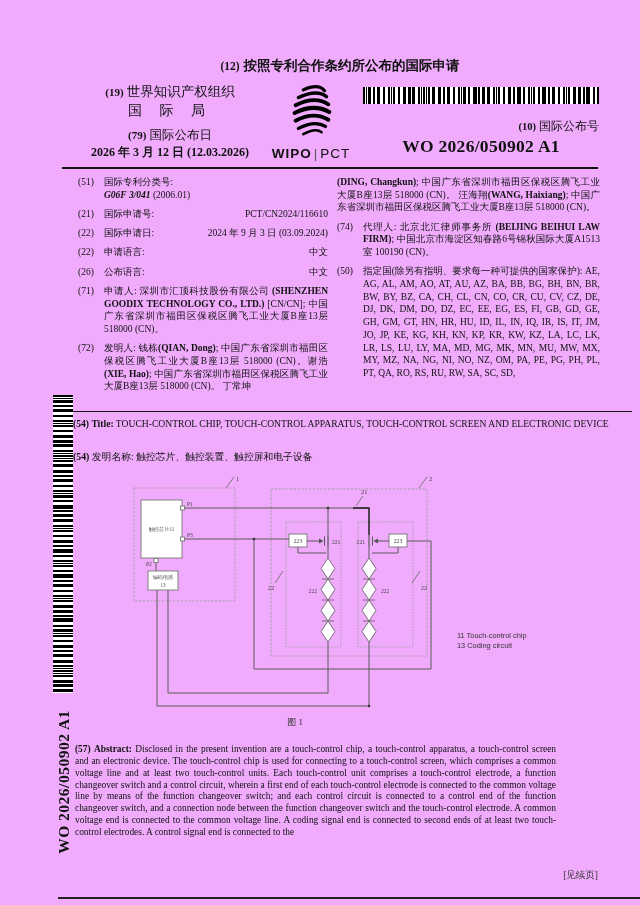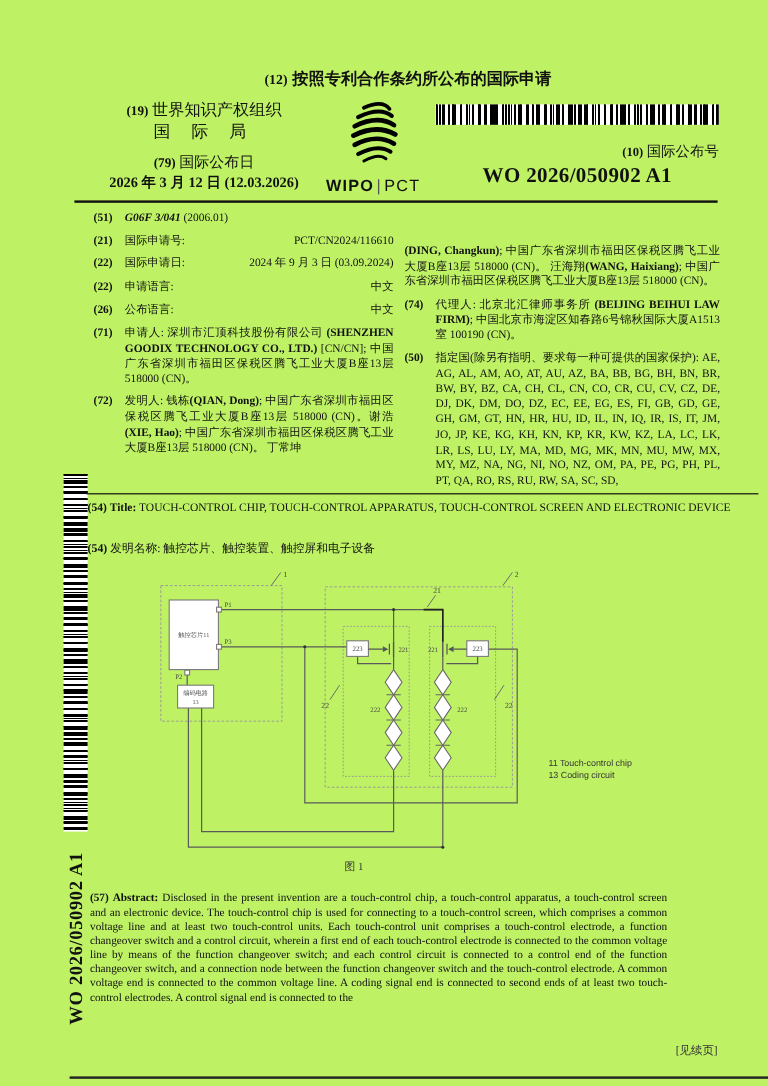--- a/index.html
+++ b/index.html
@@ -1,16 +1,16 @@
 <!DOCTYPE html>
 <html><head>
 <meta charset="utf-8">
 <style>
   html,body{margin:0;padding:0;background:#e8e8e8;}
-  .page{position:relative;width:640px;height:905px;background:#bef264;margin:0 auto;overflow:hidden;
+  .page{position:relative;width:640px;height:905px;background:#f0abfc;margin:0 auto;overflow:hidden;
         font-family:"Liberation Serif","DejaVu Serif",serif;color:#111;}
   .abs{position:absolute;}
   b{font-weight:bold;}
   i{font-style:italic;}
 
   
   .h12{left:40px;top:57px;width:600px;text-align:center;font-size:13.5px;font-weight:bold;}
   .h12 .num{font-size:11.5px;margin-right:4px;}
   .hleft{left:75px;top:83px;width:190px;text-align:center;line-height:1.3;}
   .hleft .org{font-size:13.5px;}
@@ -33,25 +33,25 @@
   .pubno .lab{font-size:12px;text-align:right;}
   .pubno .lab .num{font-size:10.5px;font-weight:bold;margin-right:3px;}
   .pubno .val{font-size:17.5px;font-weight:bold;margin-top:1px;letter-spacing:0.3px;}
   .rule1{left:62px;top:167px;width:536px;height:2px;background:#111;}
 
   
   .col{font-size:9.5px;line-height:1.34;text-align:justify;}
   .lcol{left:78px;top:176px;width:250px;}
   .rcol{left:337px;top:176px;width:263px;}
   .field{display:flex;margin-bottom:6.5px;}
-  .fnum{width:26px;flex:0 0 26px;font-weight:bold;font-size:9.5px;}
+  .fnum{width:26px;flex:0 0 26px;font-weight:normal;font-size:9.5px;}
   .fbody{flex:1;min-width:0;}
   .kv{display:flex;justify-content:space-between;gap:26px;}
   .kv .v{white-space:nowrap;margin-left:6px;}
-  .cont-block{margin-bottom:6.5px;margin-top:28px;}
+  .cont-block{margin-bottom:6.5px;}
 
   
   .barcode-left{left:53px;top:395px;width:20px;height:298px;background-color:#fff;
     background-image:
       repeating-linear-gradient(180deg,#000 0 2px,rgba(0,0,0,0) 2px 5px),
       repeating-linear-gradient(180deg,#000 0 1px,rgba(0,0,0,0) 1px 7px),
       repeating-linear-gradient(180deg,rgba(0,0,0,0) 0 3px,#000 3px 4.5px,rgba(0,0,0,0) 4.5px 11px);}
   .side-pubno{left:47px;top:866px;width:168px;height:34px;transform:rotate(-90deg);
               transform-origin:top left;font-size:15.5px;font-weight:bold;letter-spacing:0.5px;
               text-align:center;line-height:34px;white-space:nowrap;}
@@ -122,20 +122,21 @@
     </div>
     <div class="val">WO 2026/050902 A1</div>
   </div>
 
   <div class="abs rule1"></div>
 
   <div class="abs col lcol">
     <div class="field">
       <span class="fnum">(51)</span>
       <div class="fbody">
+        <div>国际专利分类号:</div>
         <div><b><i>G06F 3/041</i></b><span> (2006.01)</span></div>
       </div>
     </div>
     <div class="field">
       <span class="fnum">(21)</span>
       <div class="fbody">
           <div class="kv">
             <span>国际申请号:</span>
             <span class="v">PCT/CN2024/116610</span>
           </div>

